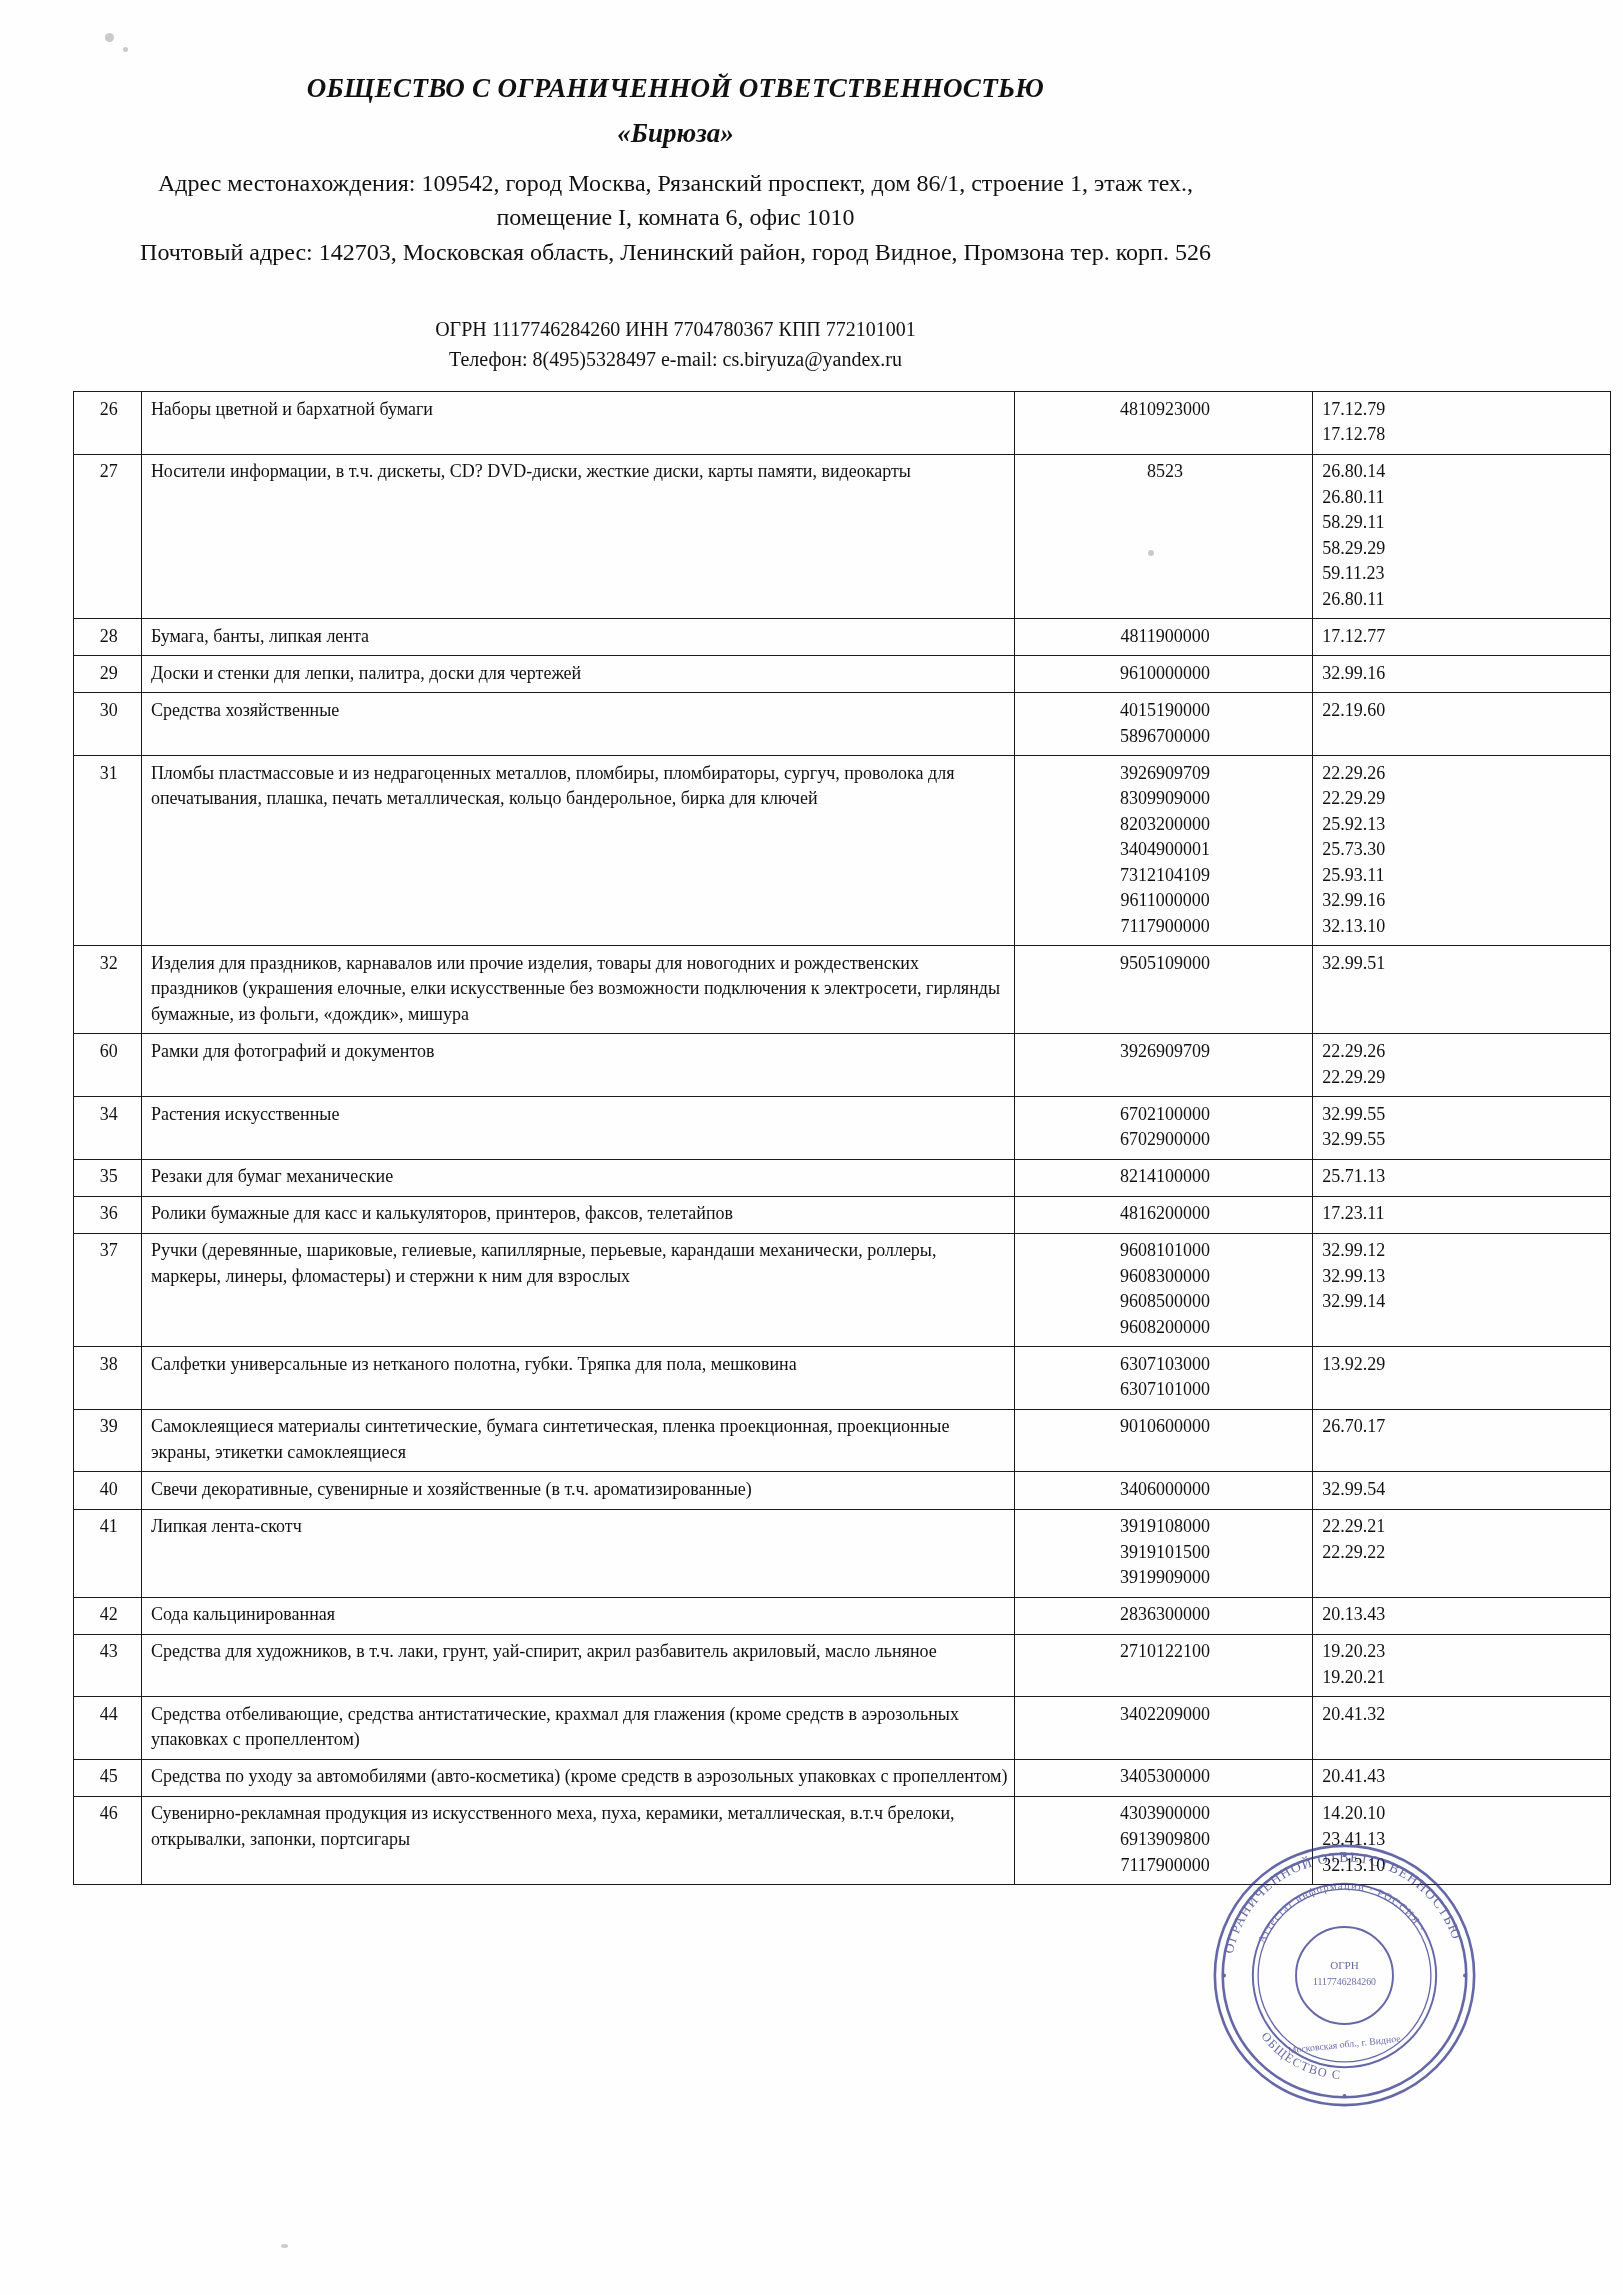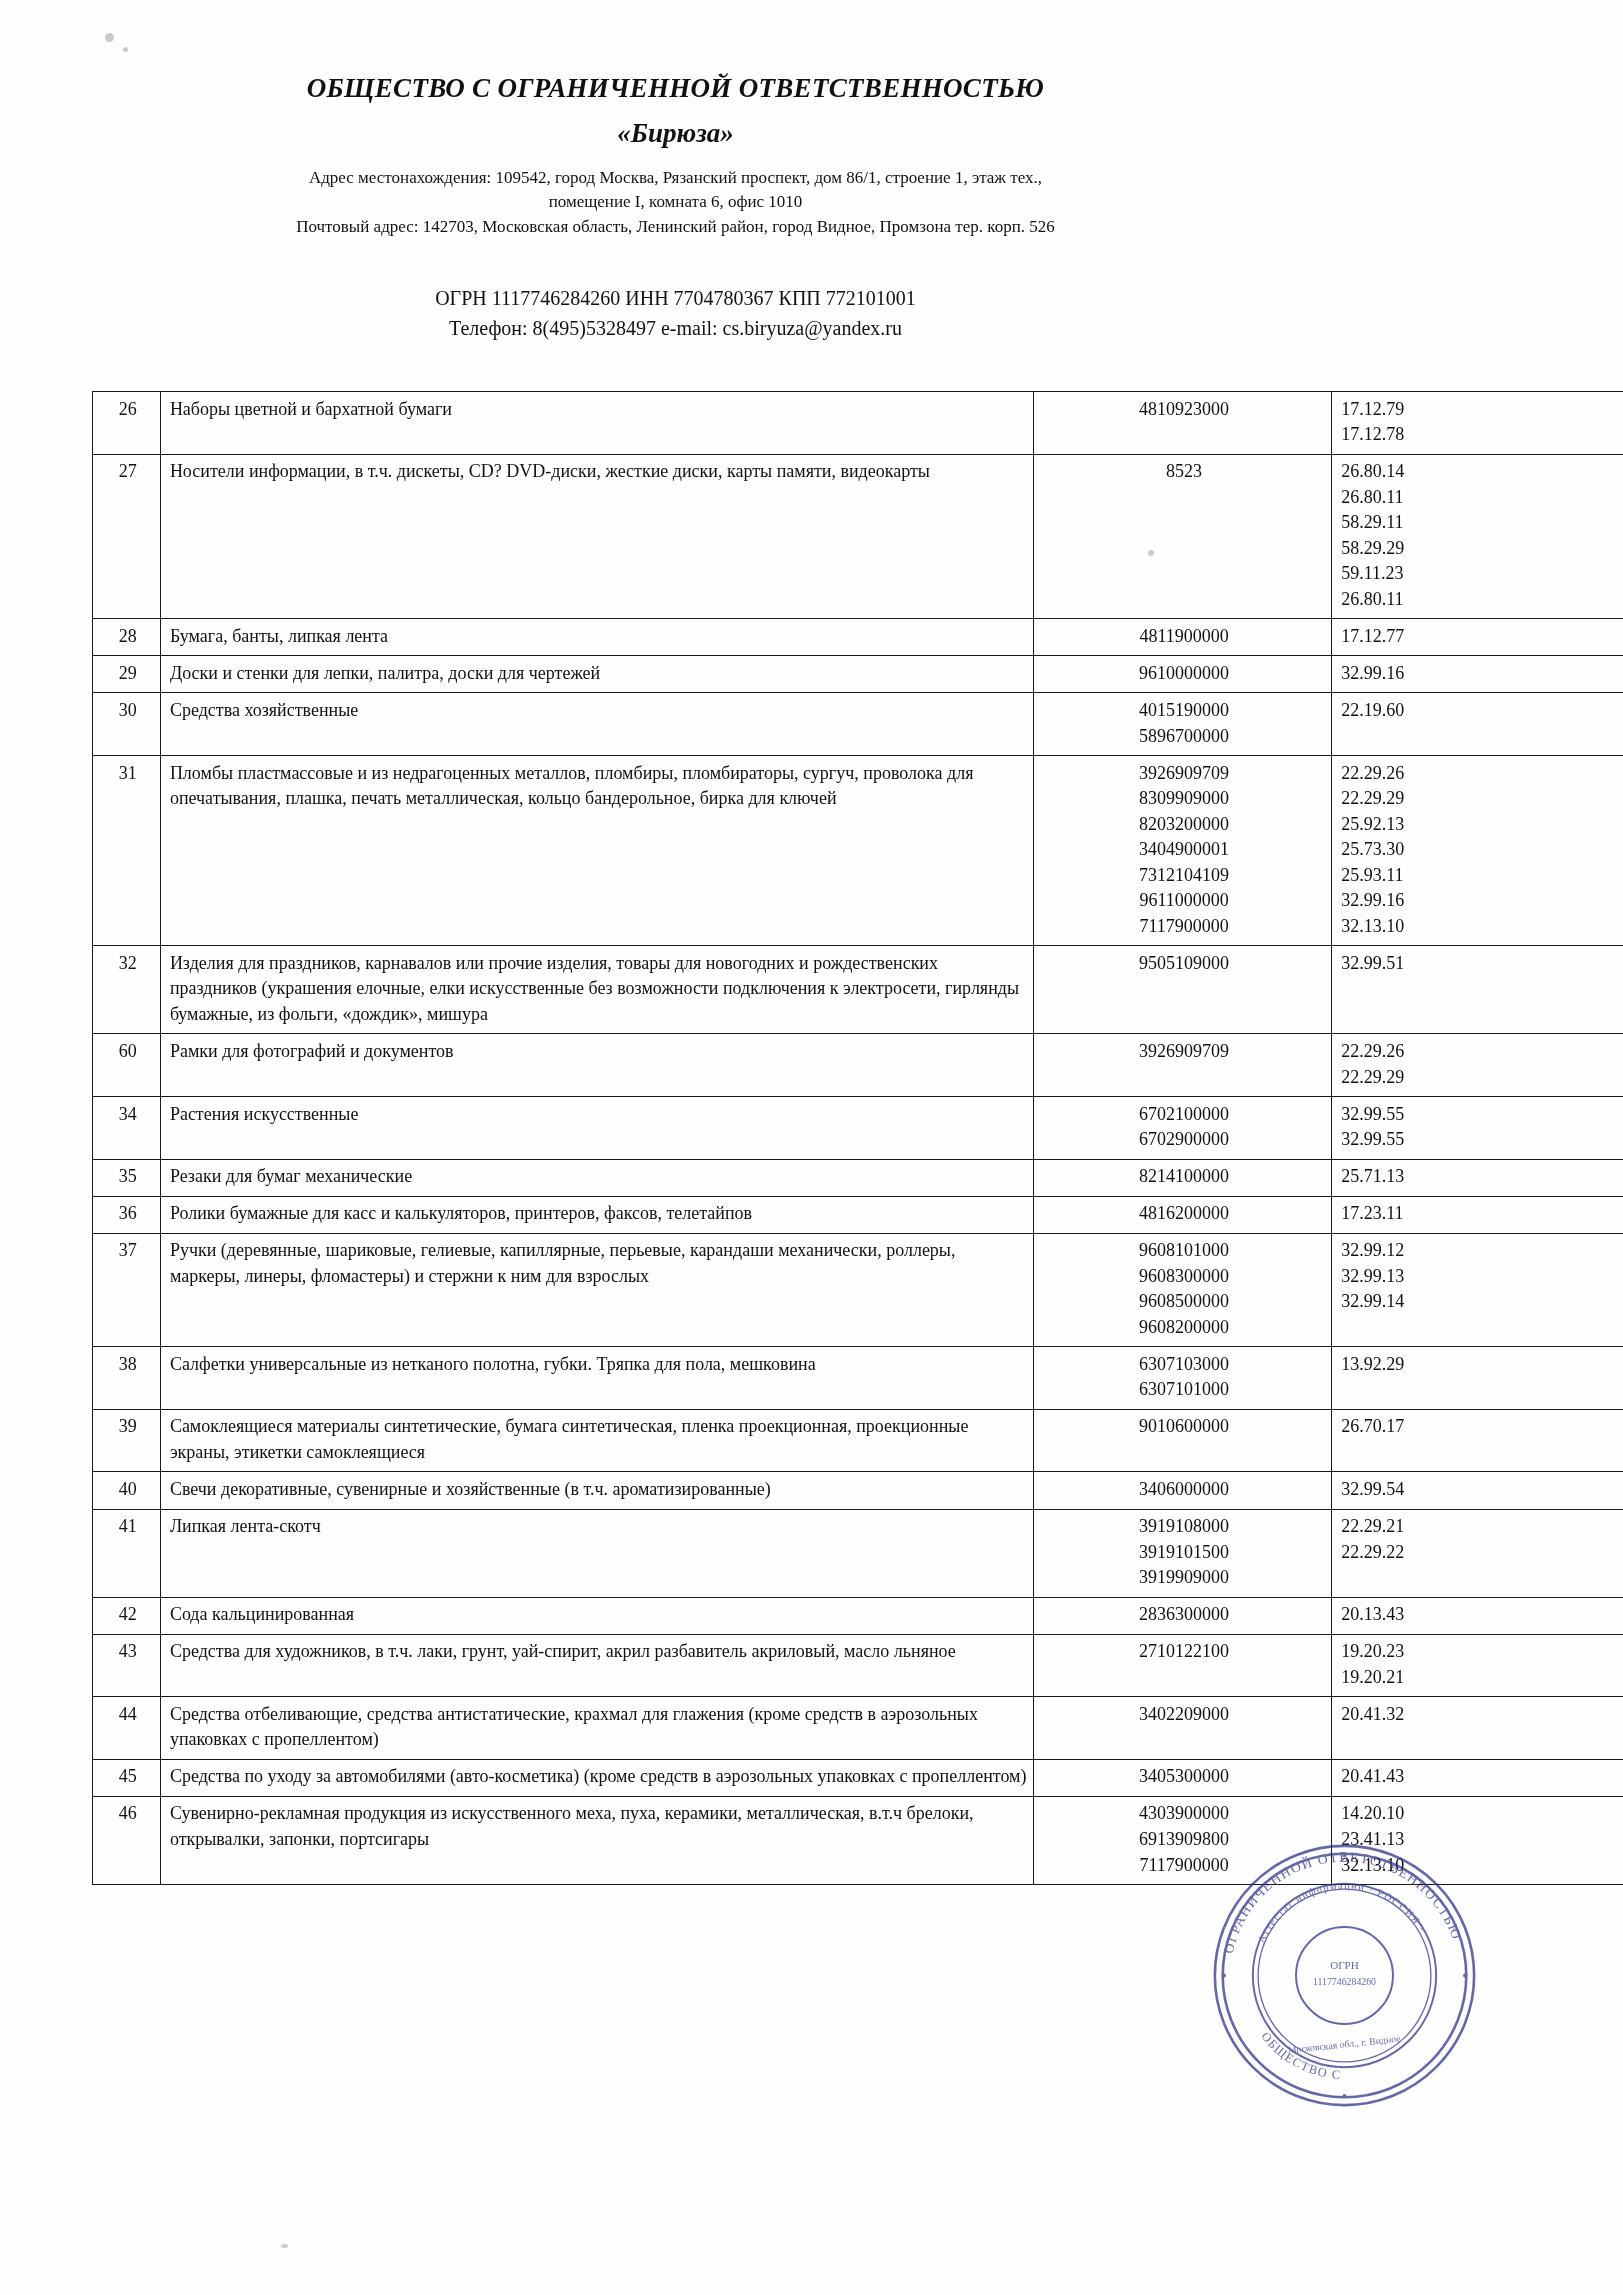--- a/index.html
+++ b/index.html
@@ -35,34 +35,34 @@
     line-height: 1.25;
   }
   .org-name {
     font-size: 27px;
     font-weight: bold;
     font-style: italic;
     margin-top: 11.8px;
   }
   .addr-block {
     margin-top: 17px;
-    font-size: 17px;
+    font-size: 24px;
     line-height: 1.45;
   }
   .addr-line {
     display: block;
   }
   .reg-block {
     margin-top: 44px;
     font-size: 20px;
     line-height: 1.5;
   }
   .tbl-wrap {
     position: absolute;
-    left: 92px;
+    left: 73px;
     top: 391px;
     width: 1472px;
   }
   table.goods {
     border-collapse: collapse;
     width: 1472px;
     table-layout: fixed;
     font-size: 18px;
     line-height: 1.42;
   }

